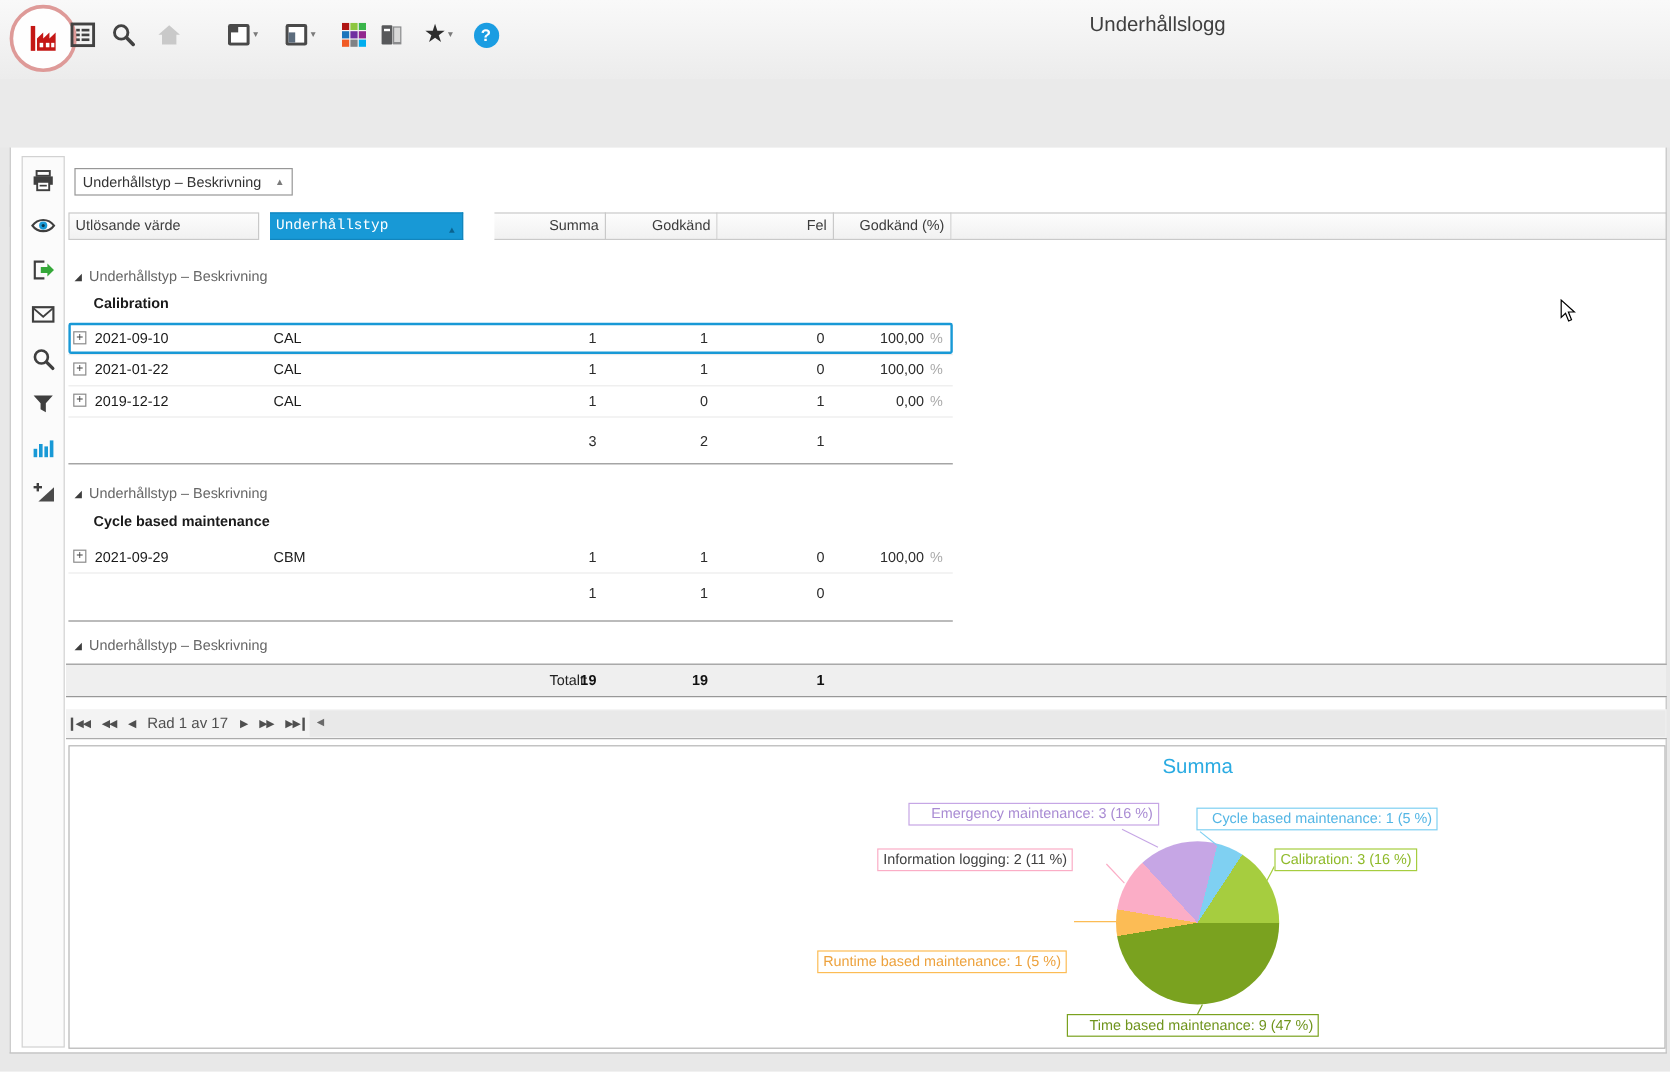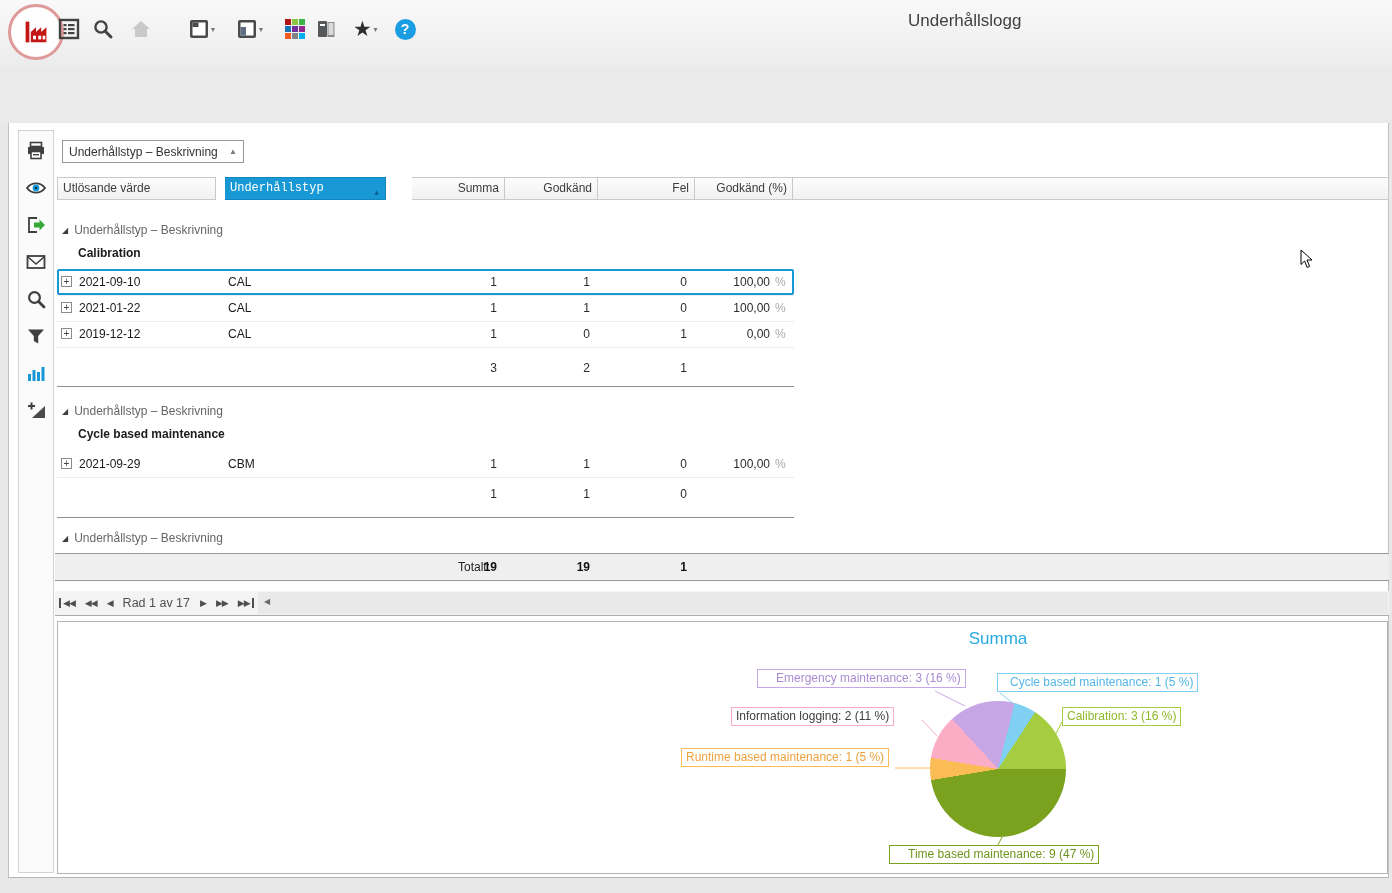--- a/index.html
+++ b/index.html
@@ -321,18 +321,18 @@
   <line x1="865" y1="99" x2="880" y2="115" stroke-width="1" stroke="#fbadc6"></line>
   <line x1="1005" y1="101" x2="996" y2="118" stroke-width="1" stroke="#a6cd3f"></line>
   <line x1="838" y1="147" x2="873" y2="147" stroke-width="1" stroke="#fcbc55"></line>
   <line x1="941" y1="224" x2="945" y2="216" stroke-width="1" stroke="#7aa21f"></line>
 </svg>
 
 <div class="abs plabel" style="left: 757px; top: 669px; border-color: rgb(198, 166, 229); color: rgb(169, 139, 211); padding-left: 18px;">Emergency maintenance: 3 (16 %)</div>
 <div class="abs plabel" style="left: 997px; top: 673px; border-color: rgb(127, 208, 242); color: rgb(84, 182, 229); padding-left: 12px;">Cycle based maintenance: 1 (5 %)</div>
 <div class="abs plabel" style="left: 731px; top: 707px; border-color: rgb(251, 173, 198); color: #404040;">Information logging: 2 (11 %)</div>
 <div class="abs plabel" style="left: 1062px; top: 707px; border-color: rgb(166, 205, 63); color: rgb(143, 186, 42);">Calibration: 3 (16 %)</div>
-<div class="abs plabel" style="left: 681px; top: 748px; border-color: rgb(252, 188, 85); color: rgb(237, 162, 61);">Runtime based maintenance: 1 (5 %)</div>
+<div class="abs plabel" style="left: 681px; top: 792px; border-color: rgb(252, 188, 85); color: rgb(237, 162, 61);">Runtime based maintenance: 1 (5 %)</div>
 <div class="abs plabel" style="left: 889px; top: 845px; border-color: rgb(122, 162, 31); color: rgb(111, 148, 28); padding-left: 18px;">Time based maintenance: 9 (47 %)</div>
 
 <svg class="abs cursor" viewBox="0 0 14 20">
   <path d="M1,1 L1,15.5 L4.6,12 L7.2,18.5 L9.6,17.4 L7,11 L12,11 Z" fill="#fff" stroke="#000" stroke-width="1"></path>
 </svg>
 
 </body></html>

